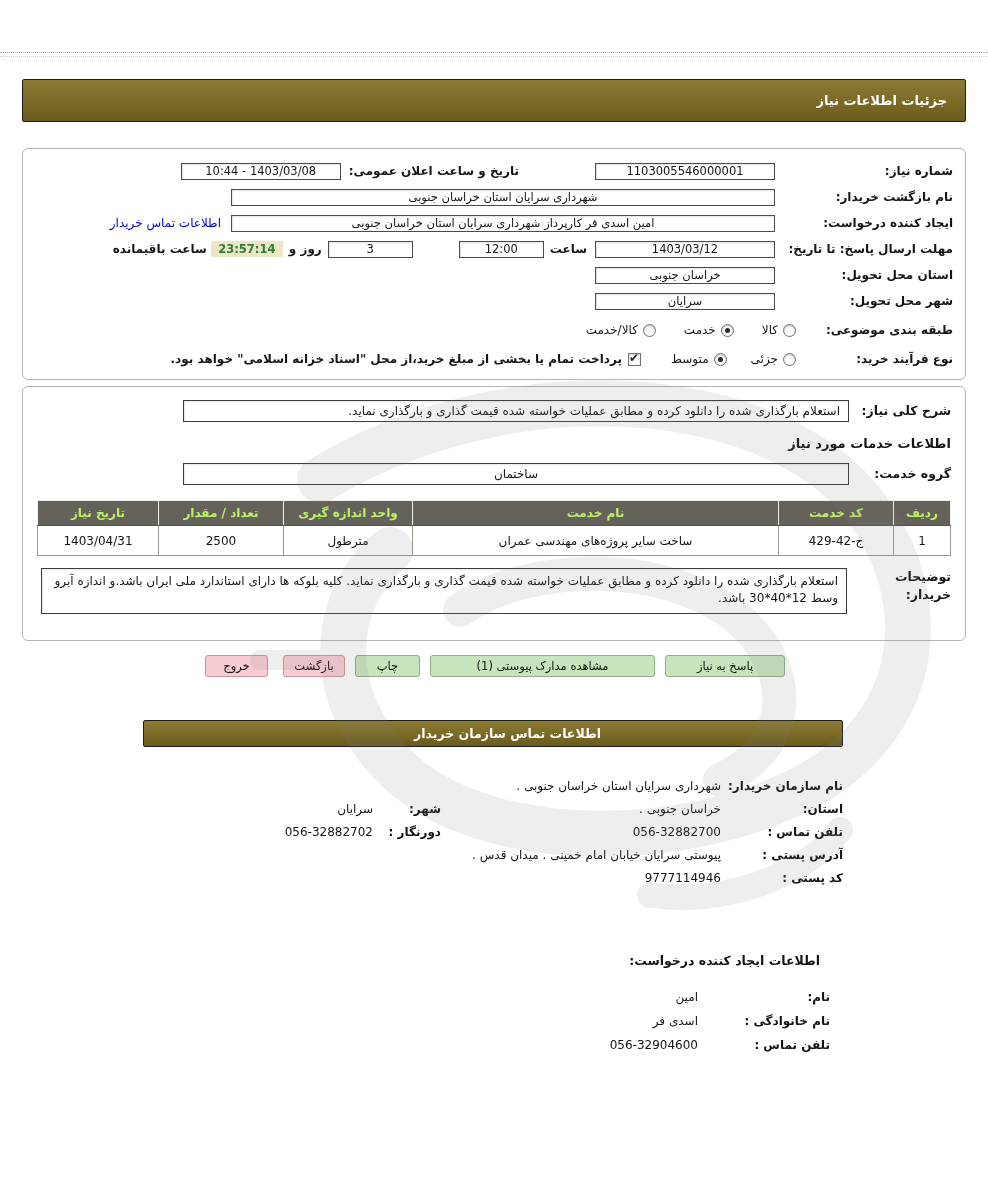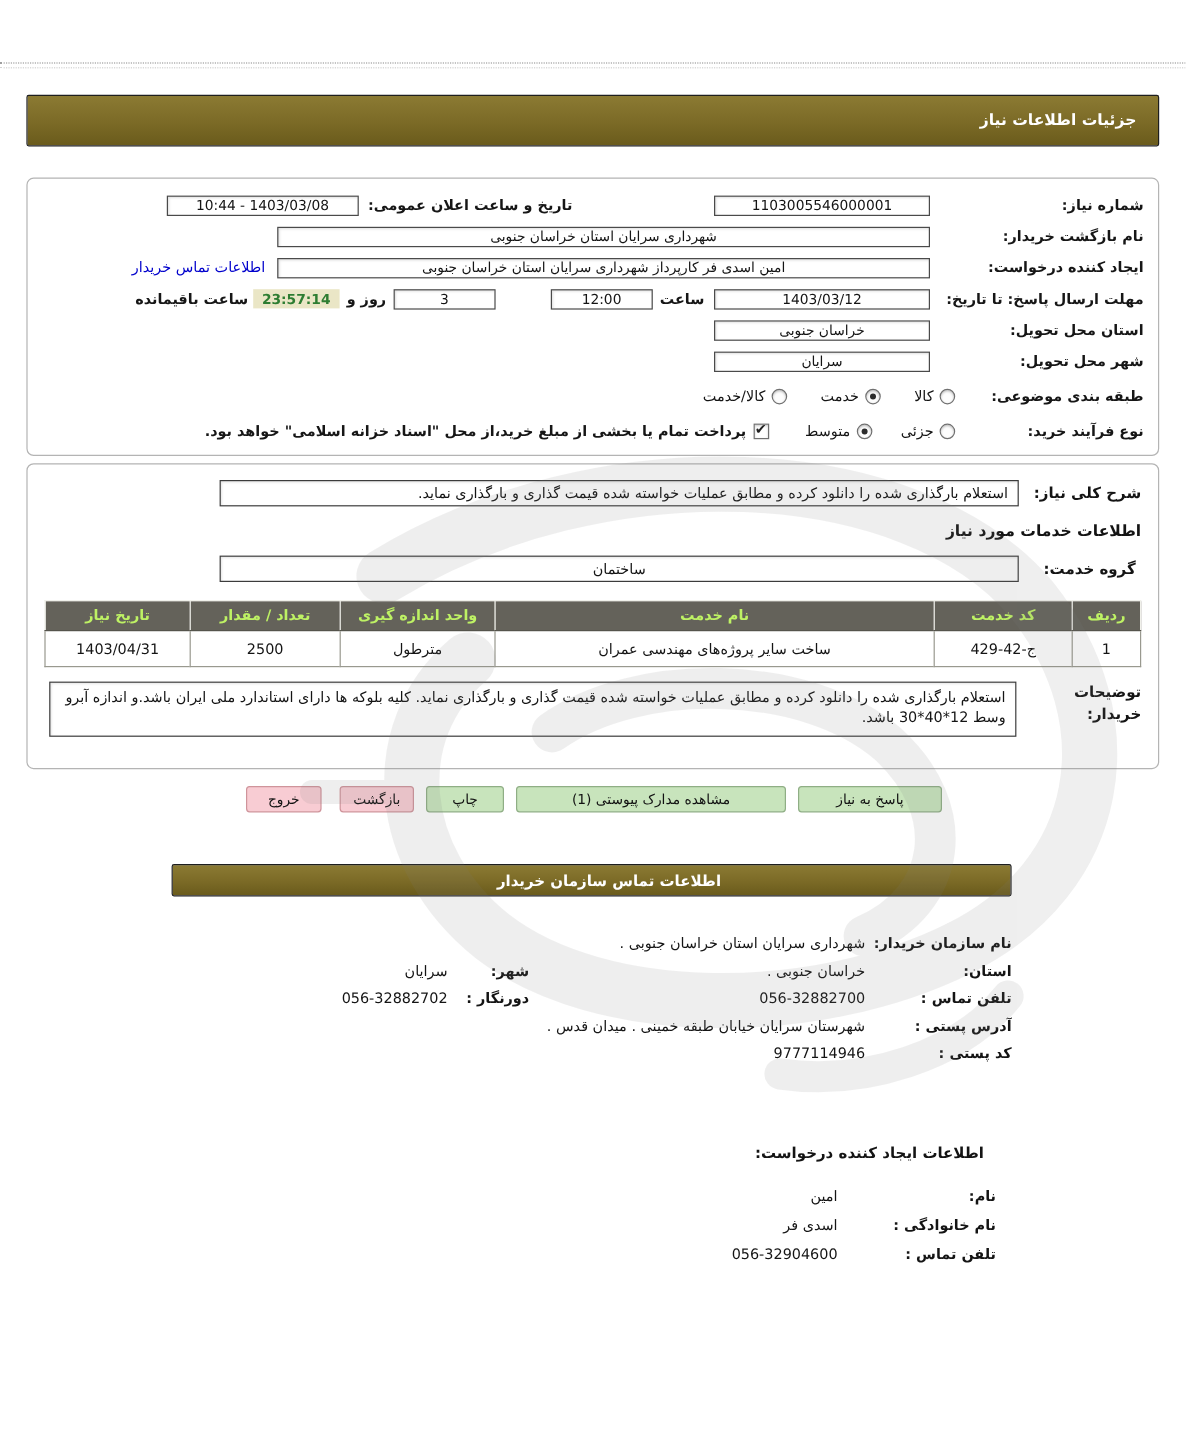--- a/index.html
+++ b/index.html
@@ -46,21 +46,21 @@
     border:1px solid #4a4a4a; background:#fff;
     height:17px; line-height:15px; text-align:center;
     font-size:11.5px; overflow:hidden; white-space:nowrap;
     box-shadow: inset 1px 1px 2px rgba(0,0,0,.12);
   }
   .w180 { width:180px; } .w178 { width:160px; } .w544 { width:544px; } .w85 { width:85px; }
   .ltr { direction:ltr; unicode-bidi:isolate; }
 
   .gap4 { margin-right:4px; } .gap6 { margin-right:6px; } .gap8 { margin-right:8px; }
   .gap24 { margin-right:24px; } .gap28 { margin-right:28px; } .gap30 { margin-right:30px; }
-  .gap46 { margin-right:46px; } .announce-gap { margin-right:118px; }
+  .gap46 { margin-right:46px; } .announce-gap { margin-right:76px; }
 
   .link { color: var(--link, #0000cc); font-size:12px; margin-right:10px; cursor:pointer; text-decoration:none; white-space:nowrap; }
 
   .countdown {
     width:72px; height:16px; margin-right:6px;
     background: var(--countdown-bg, #eae6c6);
     color: var(--countdown-text, #2e7d32);
     font-weight:bold; font-size:11.5px; line-height:16px; text-align:center;
     direction:ltr;
   }
@@ -77,21 +77,21 @@
   .checkbox {
     width:13px; height:13px; flex:none; position:relative;
     border:1px solid #707070; background:#fff; cursor:pointer;
     box-shadow: inset 0 1px 2px rgba(0,0,0,.2);
   }
   .checkbox.checked::after { content:"\2714"; position:absolute; top:-3px; left:0; font-size:12px; color:#222; }
   .treasury-text { font-size:12px; }
 
   
   .prow { display:flex; align-items:flex-start; }
-  .plabel { width:86px; font-weight:bold; font-size:12.5px; padding-top:3px; white-space:nowrap;text-align:center; }
+  .plabel { width:86px; font-weight:bold; font-size:12.5px; padding-top:3px; white-space:nowrap; }
   .bigbox {
     width:666px; min-height:20px; margin-right:16px;
     border:1px solid #3c3c3c; background:#fff;
     font-size:12px; line-height:18px; padding:1px 8px;
     overflow:hidden; white-space:nowrap;
     box-shadow: inset 1px 1px 2px rgba(0,0,0,.1);
   }
   .bigbox.center { text-align:center;margin-left:19px; }
   .section-title { margin-top:14px; font-weight:bold; font-size:13px; }
   .gtop { margin-top:12px; }
@@ -293,21 +293,21 @@
   <span class="cvalue">خراسان جنوبی .</span>
   <span class="clabel">شهر:</span>
   <span class="cvalue">سرایان</span>
 
   <span class="clabel">تلفن تماس :</span>
   <span class="cvalue ltr-val">056-32882700</span>
   <span class="clabel">دورنگار :</span>
   <span class="cvalue ltr-val">056-32882702</span>
 
   <span class="clabel">آدرس پستی :</span>
-  <span class="cvalue span3">شهرستان سرایان خیابان طبقه خمینی . میدان قدس .</span>
+  <span class="cvalue span3">پیوستی سرایان خیابان امام خمینی . میدان قدس .</span>
 
   <span class="clabel">کد پستی :</span>
   <span class="cvalue span3 ltr-val">9777114946</span>
 </div>
 
 <div class="creator-header">اطلاعات ایجاد کننده درخواست:</div>
 
 <div class="creator-grid">
   <span class="clabel">نام:</span>
   <span class="cvalue">امین</span>

